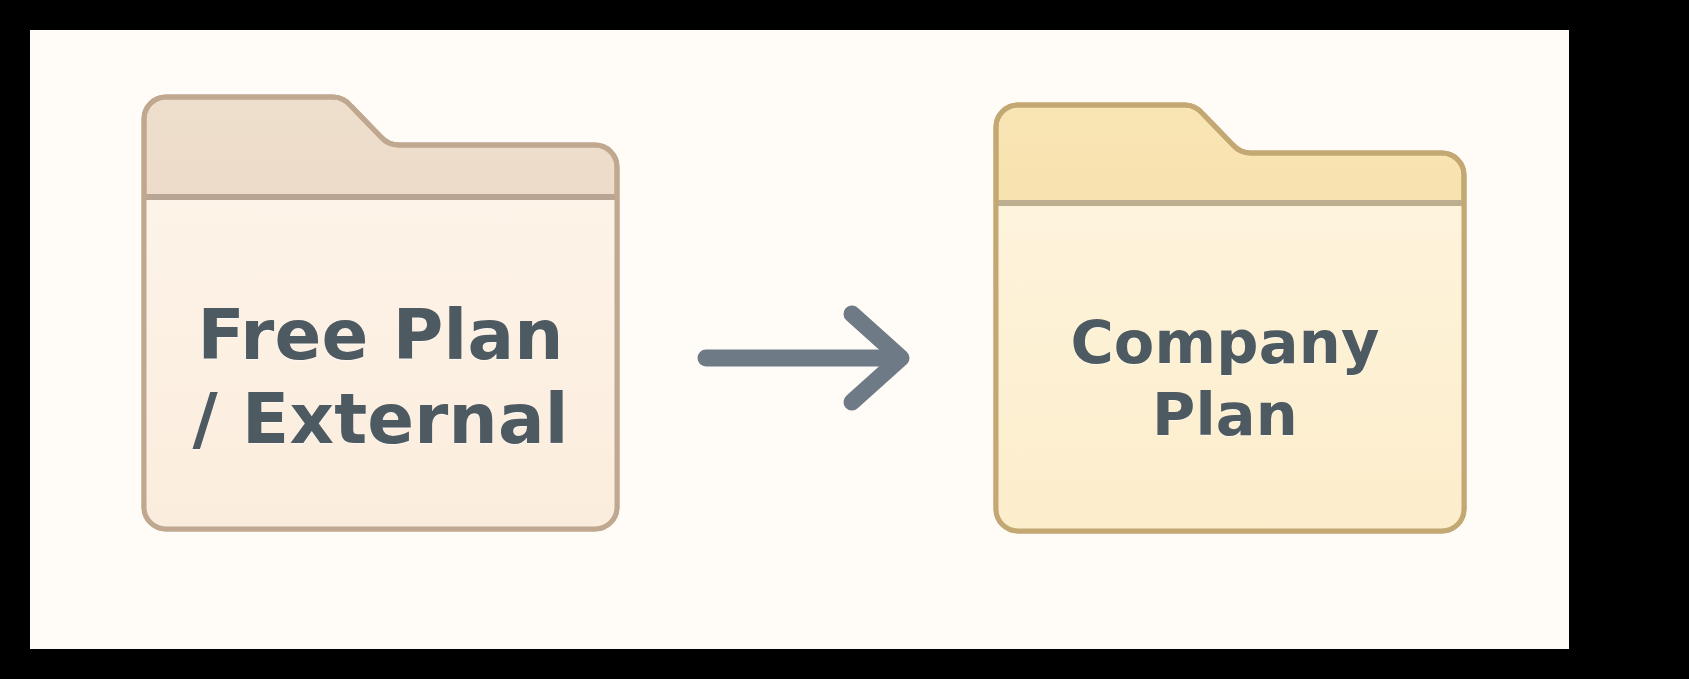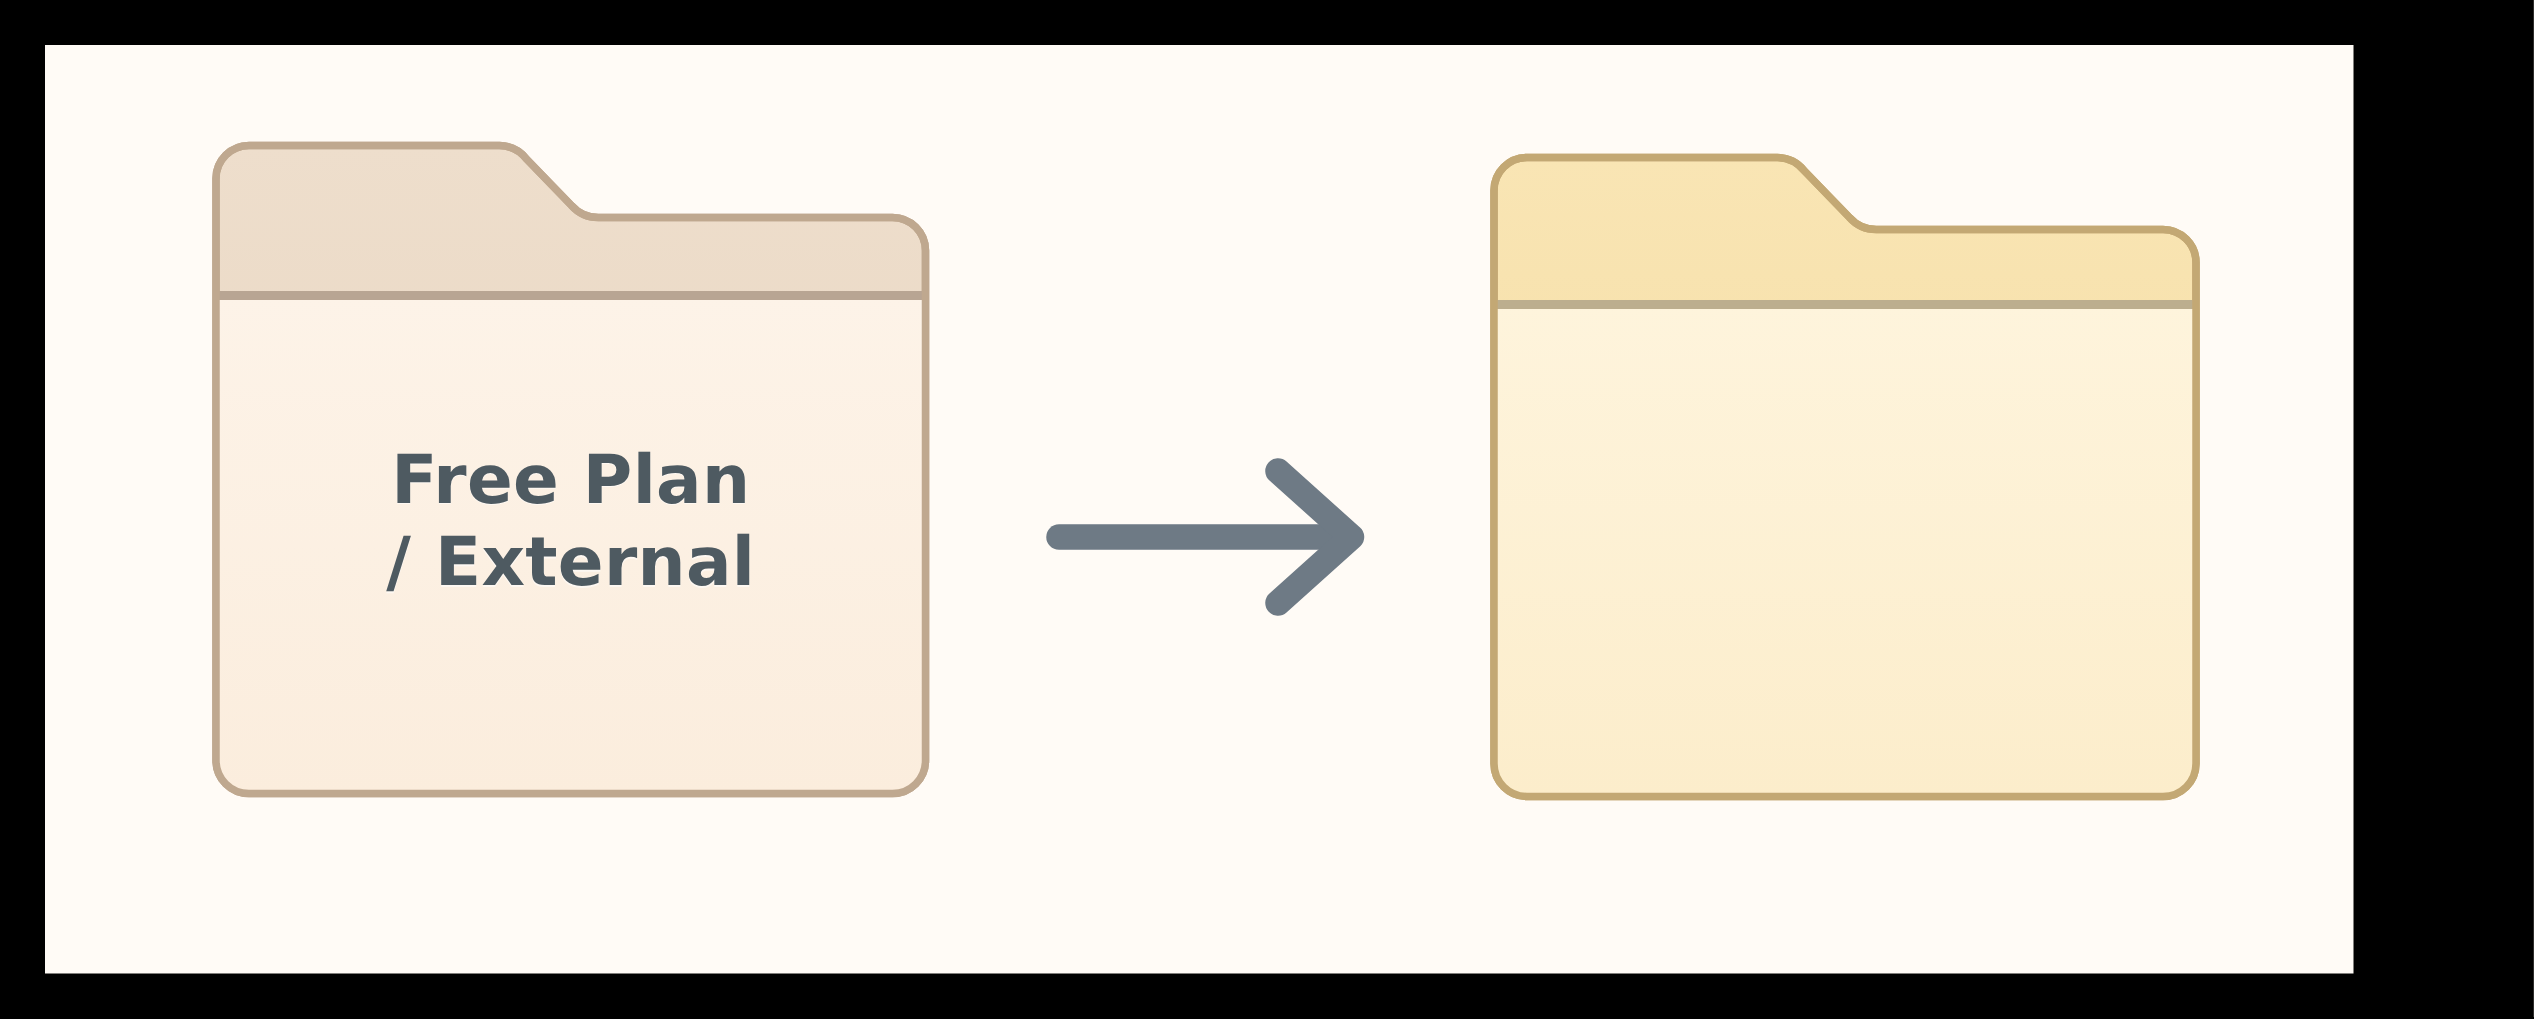--- a/index.html
+++ b/index.html
@@ -50,21 +50,21 @@
     white-space: pre-line;
     text-shadow: 0 1px 0 rgba(255,255,255,0.55);
     pointer-events: none;
   }
 
   #folder-left  { left: 88px;  top: 45px;  width: 525px; height: 470px; }
   #folder-right { left: 940px; top: 55px;  width: 510px; height: 460px; }
 
   #label-left {
     top: 218px;
-    font-size: 45px;
+    font-size: 69px;
     text-align: center;
   }
   #label-right {
     top: 222px;
     font-size: 59px;
   }
 
   
   #arrow {
     position: absolute;
@@ -197,16 +197,18 @@
             A 24,24 0 0 0 281,68
             L 472,68
             A 22,22 0 0 1 494,90
             L 494,424
             A 22,22 0 0 1 472,446
             L 48,446
             A 22,22 0 0 1 26,424
             Z" fill="none" stroke="#C3A874" stroke-width="5" stroke-linejoin="round"></path>
       </svg>
 
+      <div class="folder-label" id="label-right">Company
+Plan</div>
     </div>
 
   </div>
 </div>
 
 </body></html>

